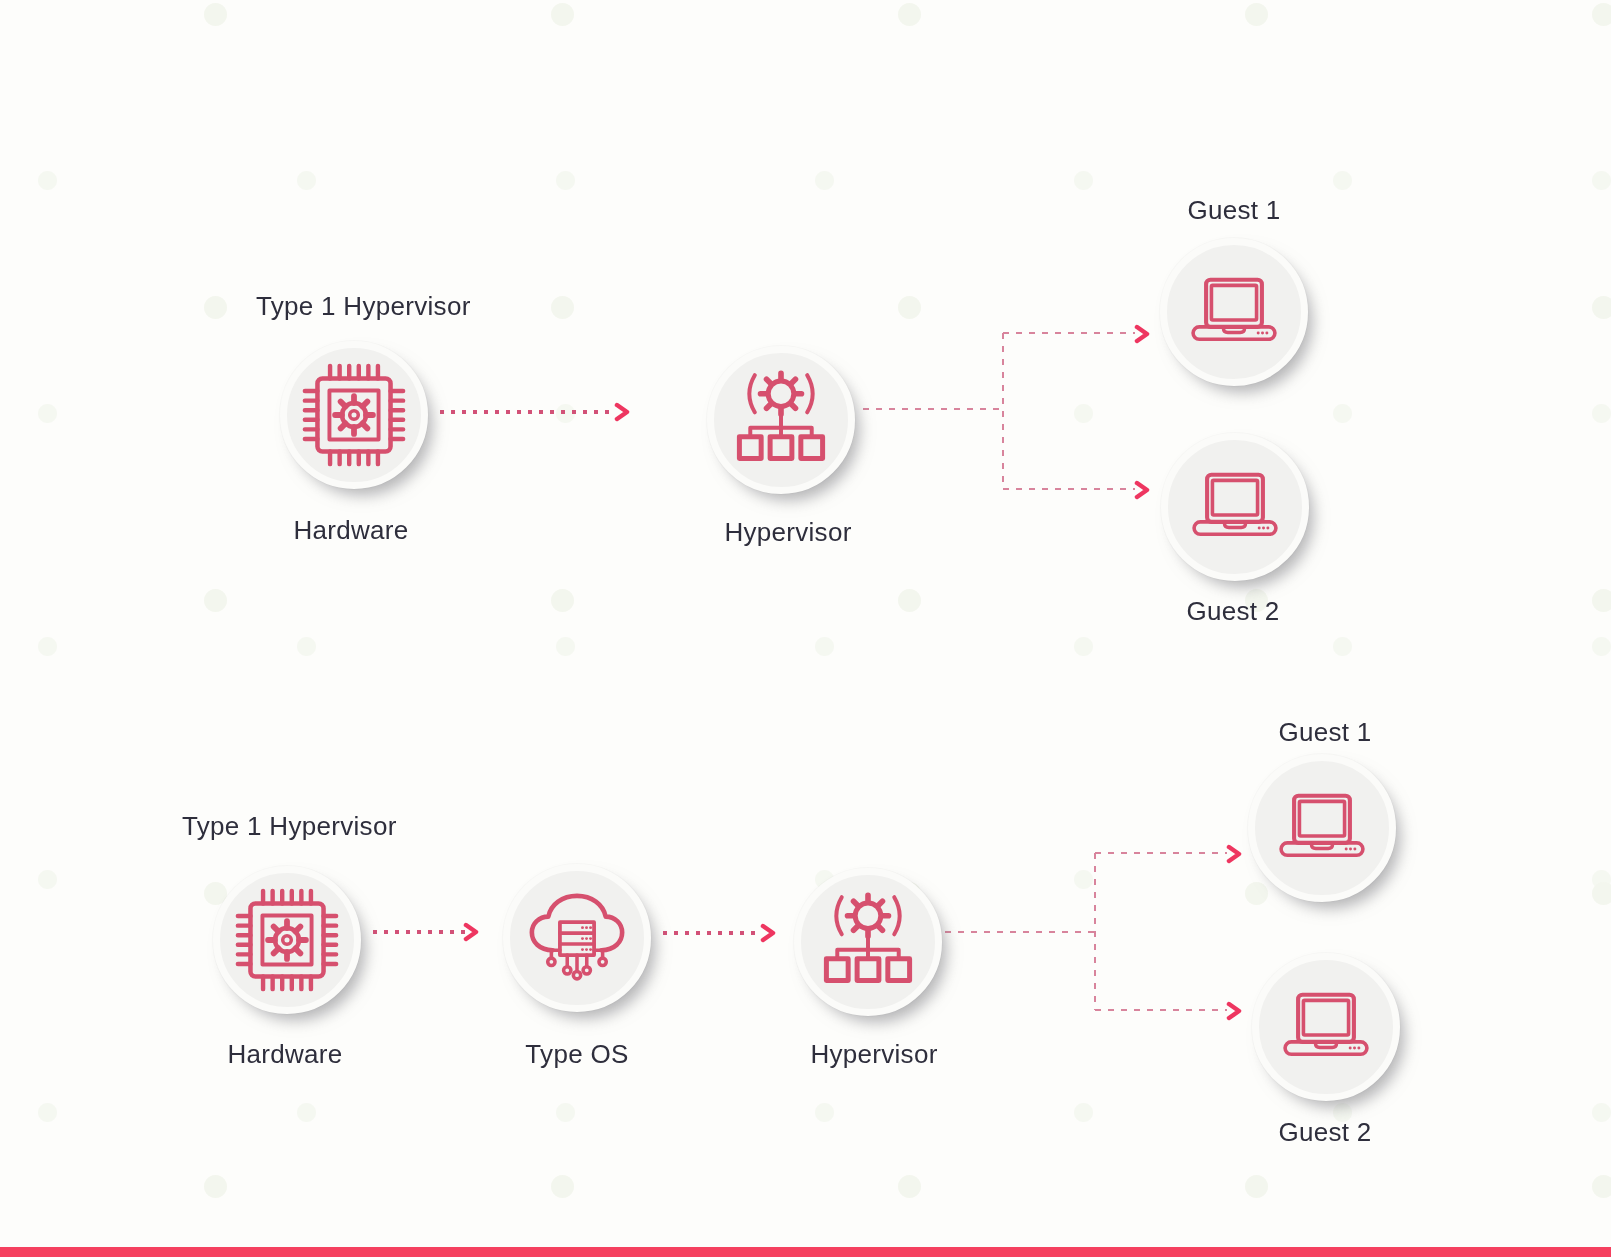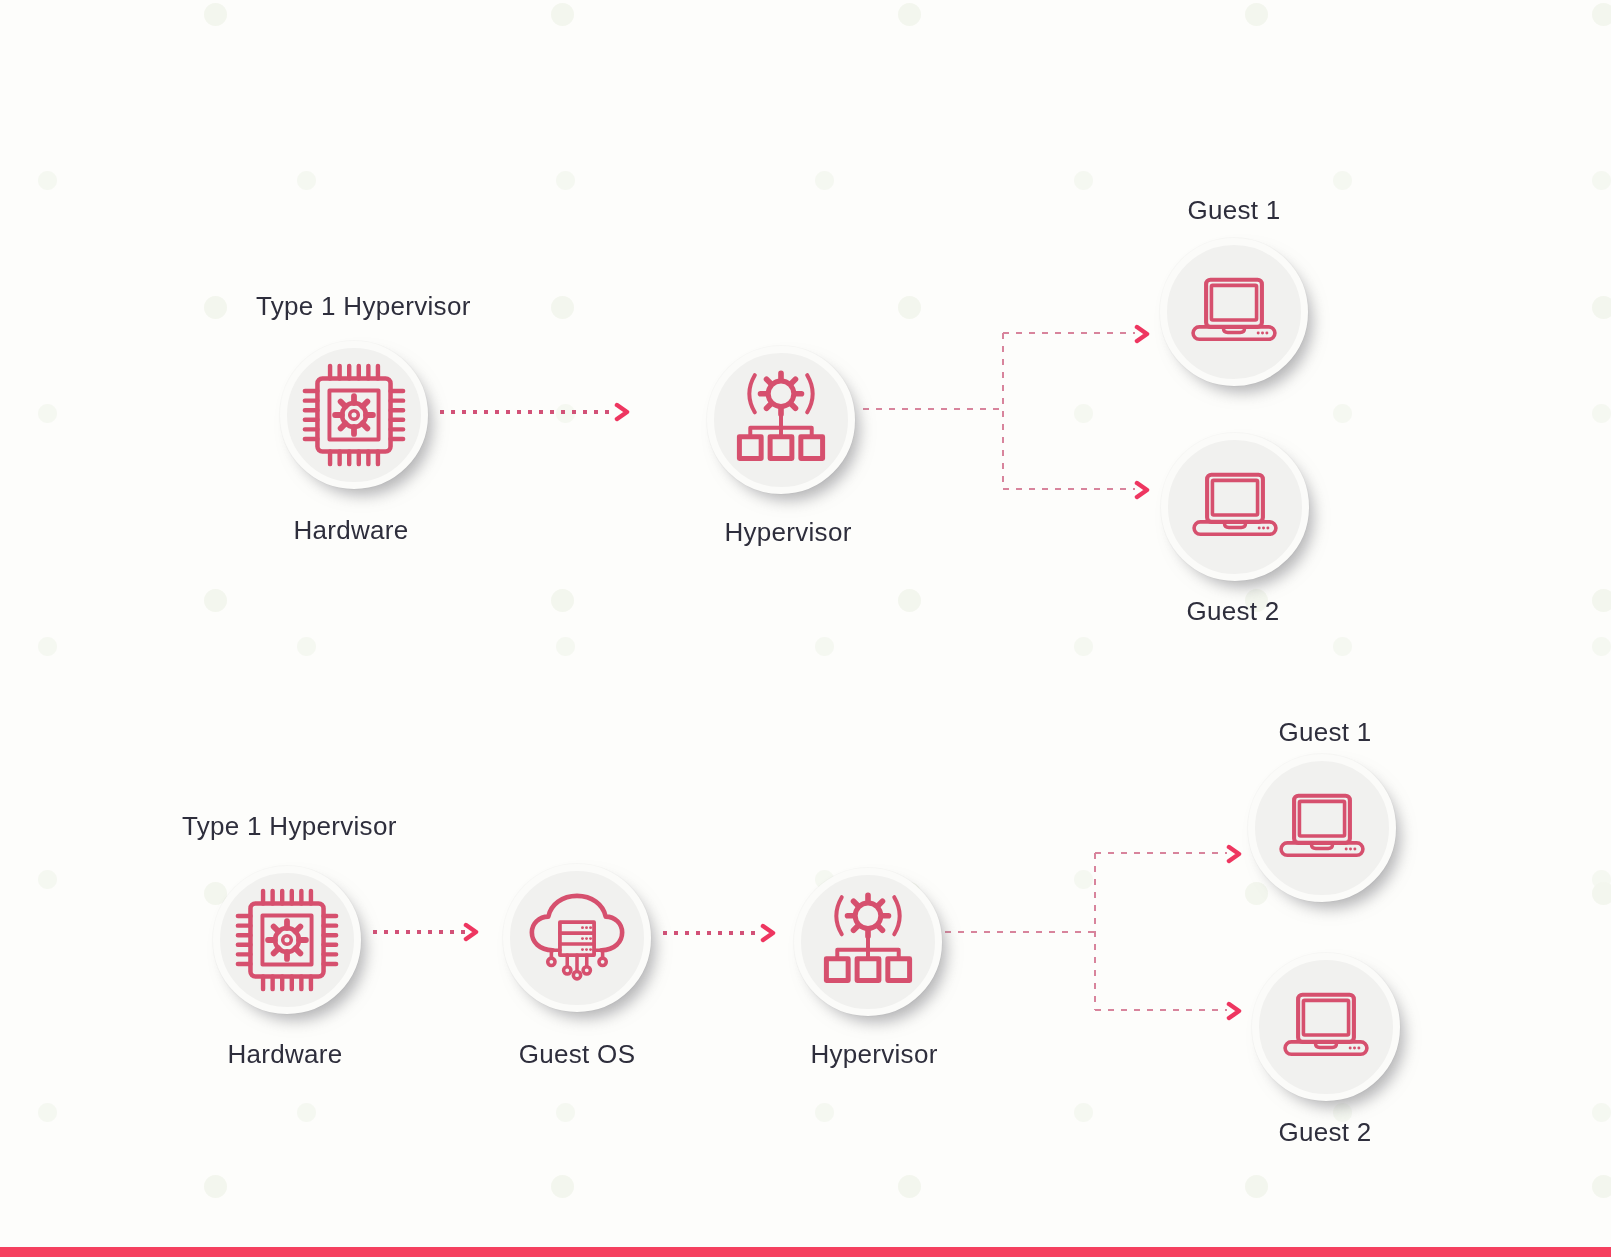--- a/index.html
+++ b/index.html
@@ -185,21 +185,21 @@
         <circle class="fil" cx="57.8" cy="59.5" r="1.2"></circle>
         <circle class="fil" cx="61.1" cy="59.5" r="1.2"></circle>
       <path stroke-width="2.9" d="M42 64v9 M50 64v13 M58 64v9 M36 60H29v6 M64 60h7v6"></path>
       <circle cx="42" cy="76.5" r="3" stroke-width="2.9"></circle>
       <circle cx="50" cy="80.5" r="3" stroke-width="2.9"></circle>
       <circle cx="58" cy="76.5" r="3" stroke-width="2.9"></circle>
       <circle cx="29" cy="69.5" r="3" stroke-width="2.9"></circle>
       <circle cx="71" cy="69.5" r="3" stroke-width="2.9"></circle>
     </svg>
   </div>
-  <div class="label" style="left:577px;top:1039px">Guest OS</div>
+  <div class="label" style="left:577px;top:1039px">Type OS</div>
 
   <div class="dotline" style="left:663px;top:931px;width:99px"></div>
   <svg class="chev" style="left:759px;top:923px" width="18" height="20" viewBox="0 0 18 20">
       <polyline points="4,3 14,10 4,17"></polyline>
     </svg>
 
   <div class="circle" style="left:794px;top:868px">
     <svg class="icon" width="128" height="128" viewBox="0 0 100 100">
       <path stroke-width="3.1" d="M29.5 15q-8.5 14.5 0 29 M70.5 15q8.5 14.5 0 29"></path>
       <path stroke-width="4.4" d="M61 29.5h5 M57.8 37.3l3.5 3.5 M50 40.5v5 M42.2 37.3l-3.5 3.5

